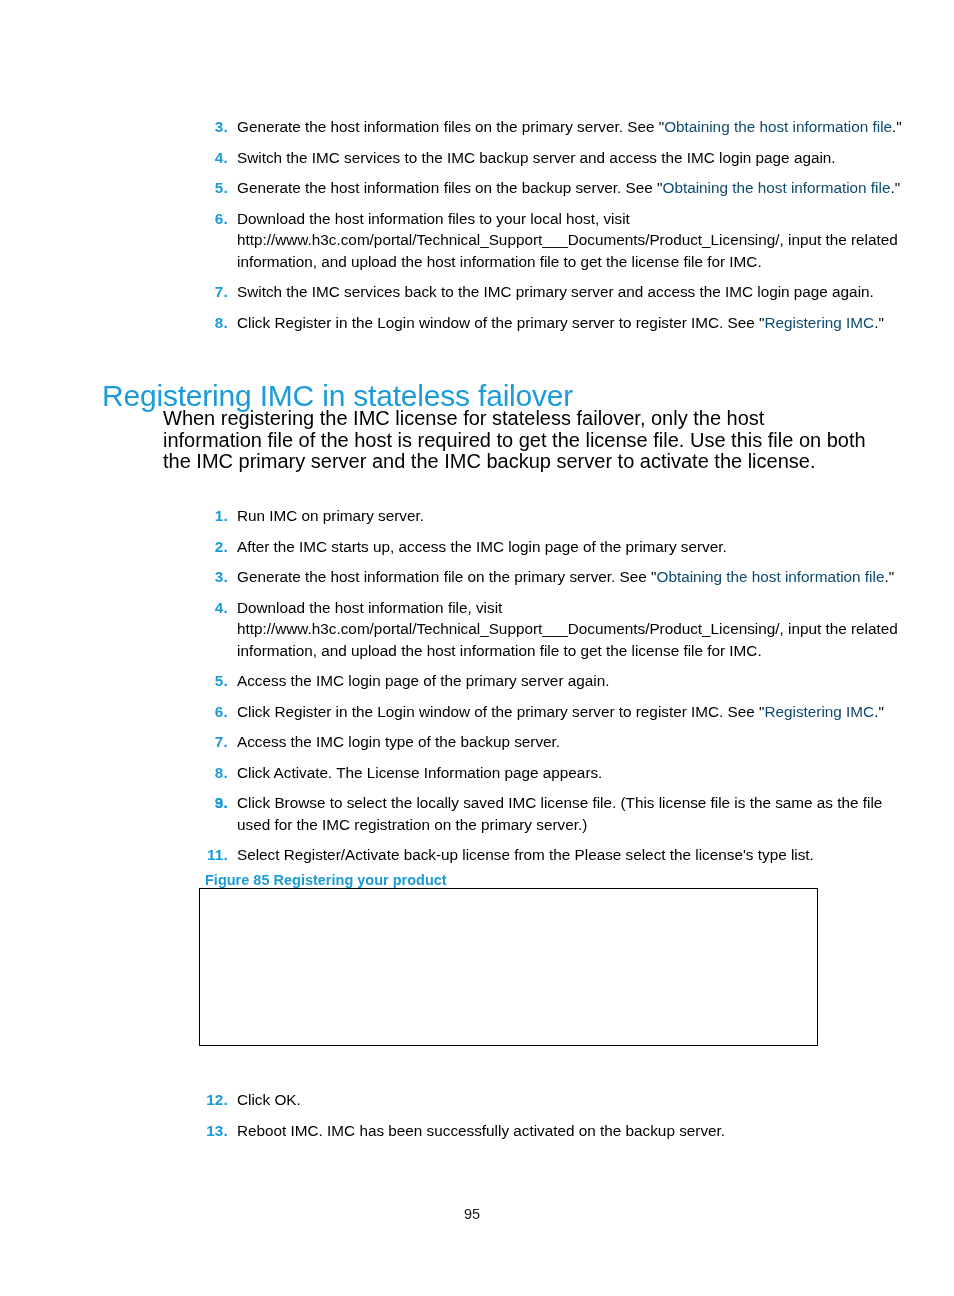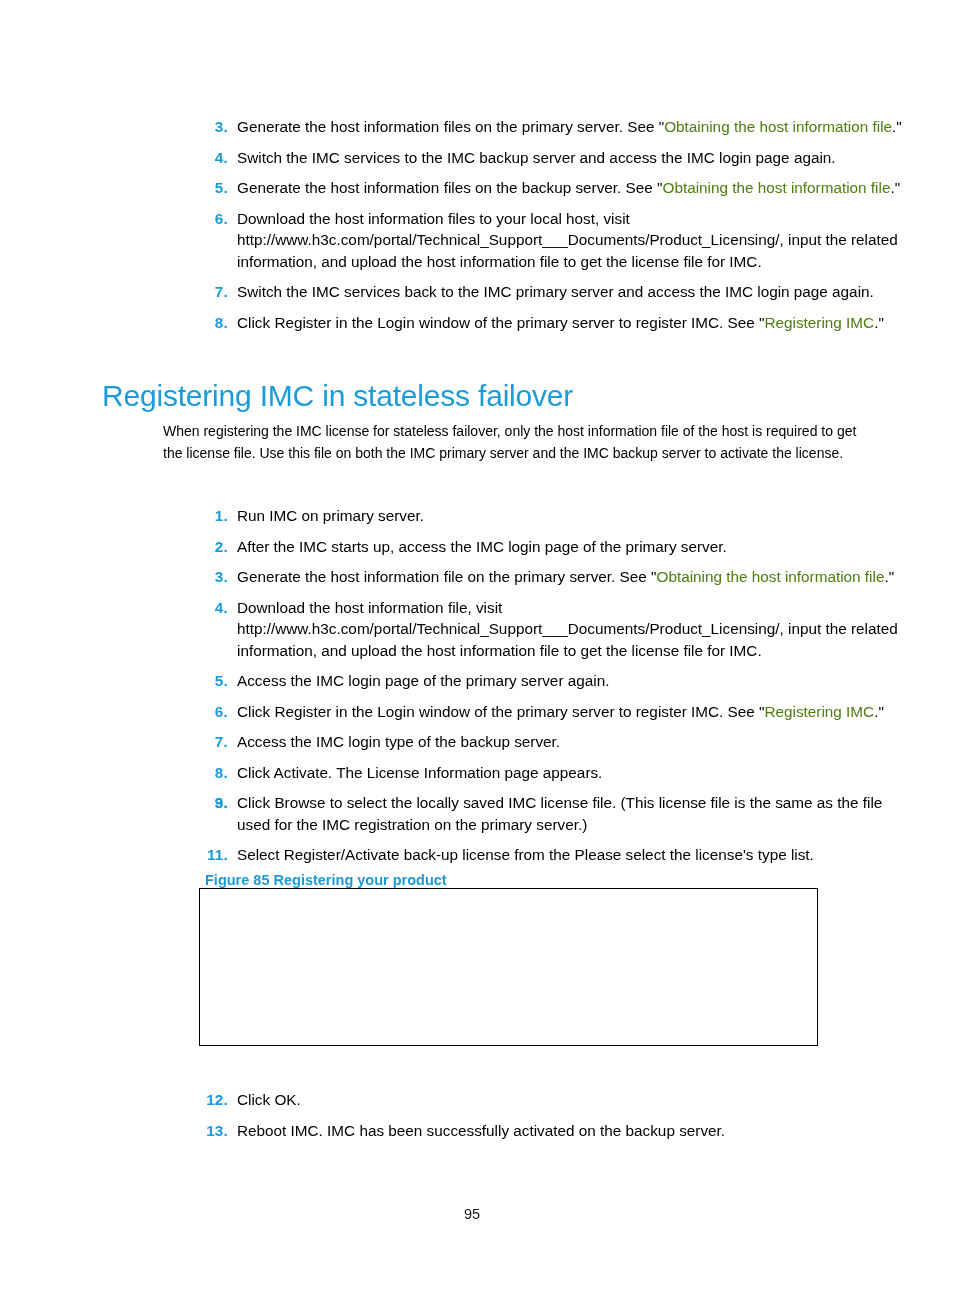--- a/index.html
+++ b/index.html
@@ -50,45 +50,45 @@
     font-weight: bold;
     font-size: 15.3px;
     line-height: 21.5px;
     color: #1b9bd8;
     letter-spacing: 0.2px;
   }
   .step .txt { display: inline; }
 
   b, .b { font-weight: normal; }
   .link {
-    color: #4d7c0f;
+    color: #0c4a6e;
     text-decoration: none;
   }
 
   
   .h1 {
     position: absolute;
     left: 86px;
     top: 362px;
     margin: 16px;
     font-size: 30px;
     line-height: 36px;
     font-weight: normal;
     color: #1b9bd8;
     letter-spacing: -0.2px;
   }
 
   
   .intro {
     position: absolute;
     left: 163px;
-    top: 421px;
+    top: 408px;
     width: 705px;
     margin: 0;
-    font-size: 14px;
+    font-size: 20px;
     line-height: 21.5px;
     color: #000000;
   }
 
   
   .fig-caption {
     position: absolute;
     left: 194px;
     top: 860px;
     margin: 11px;

